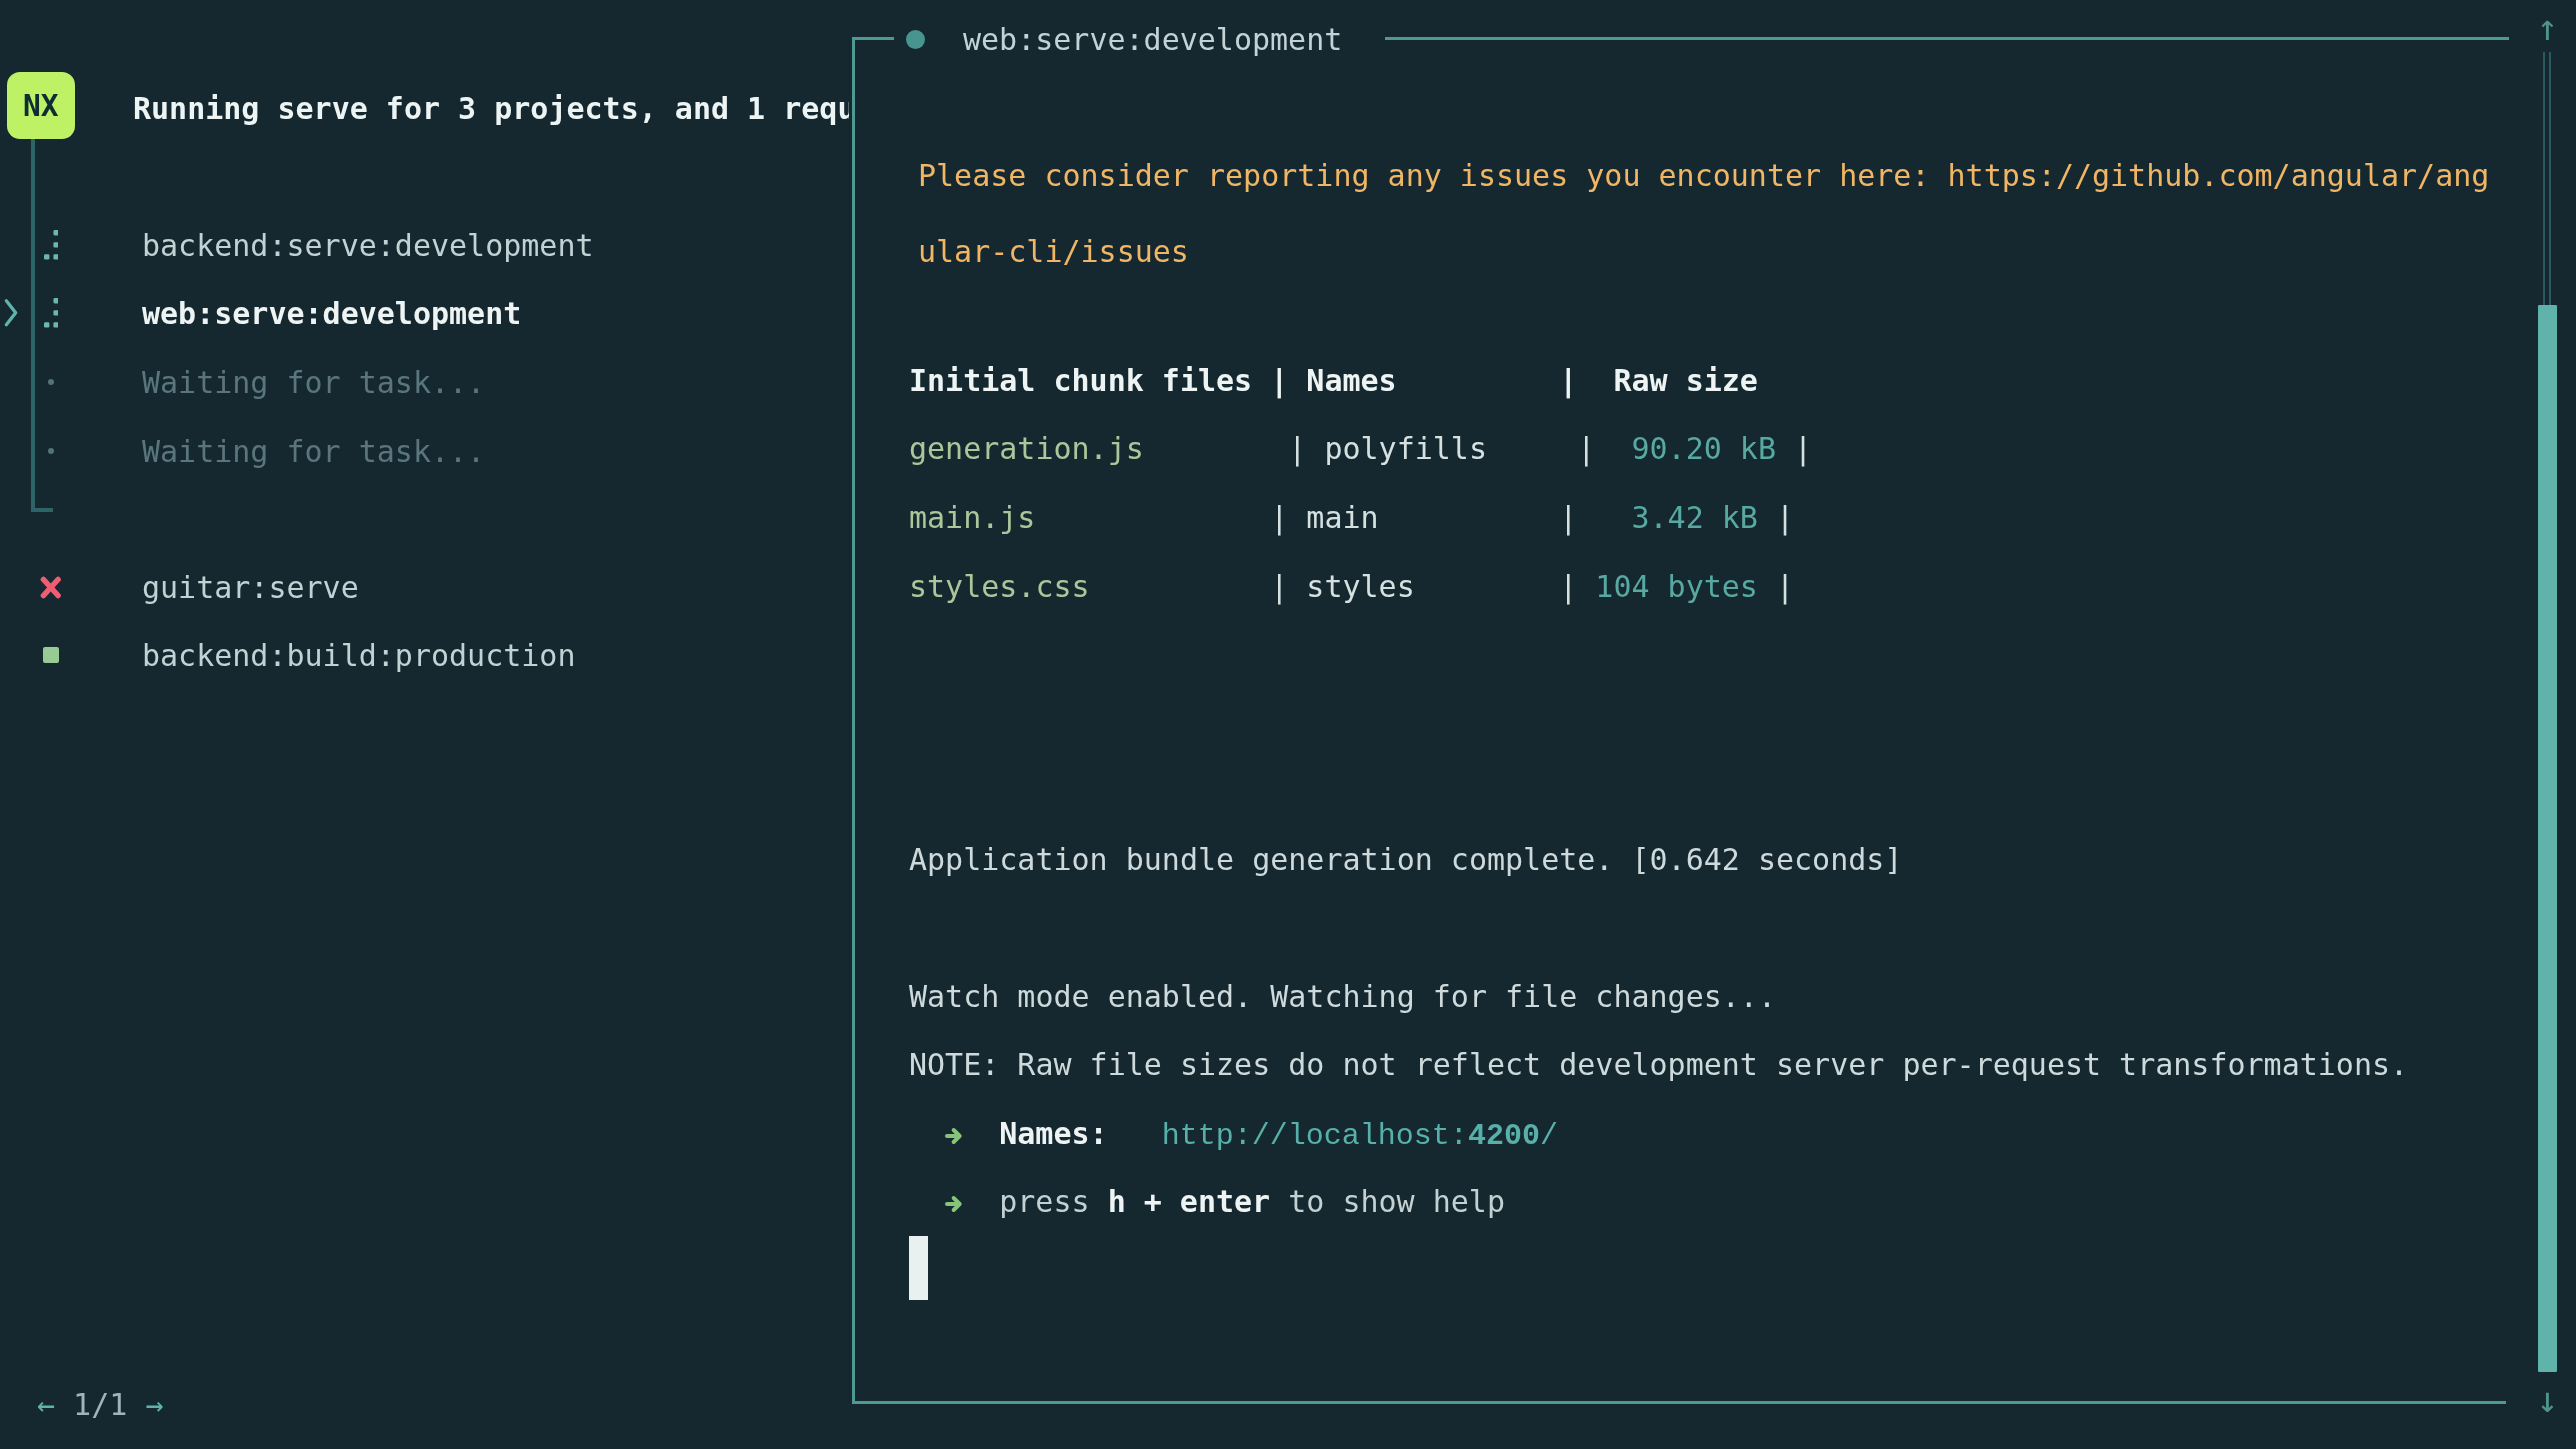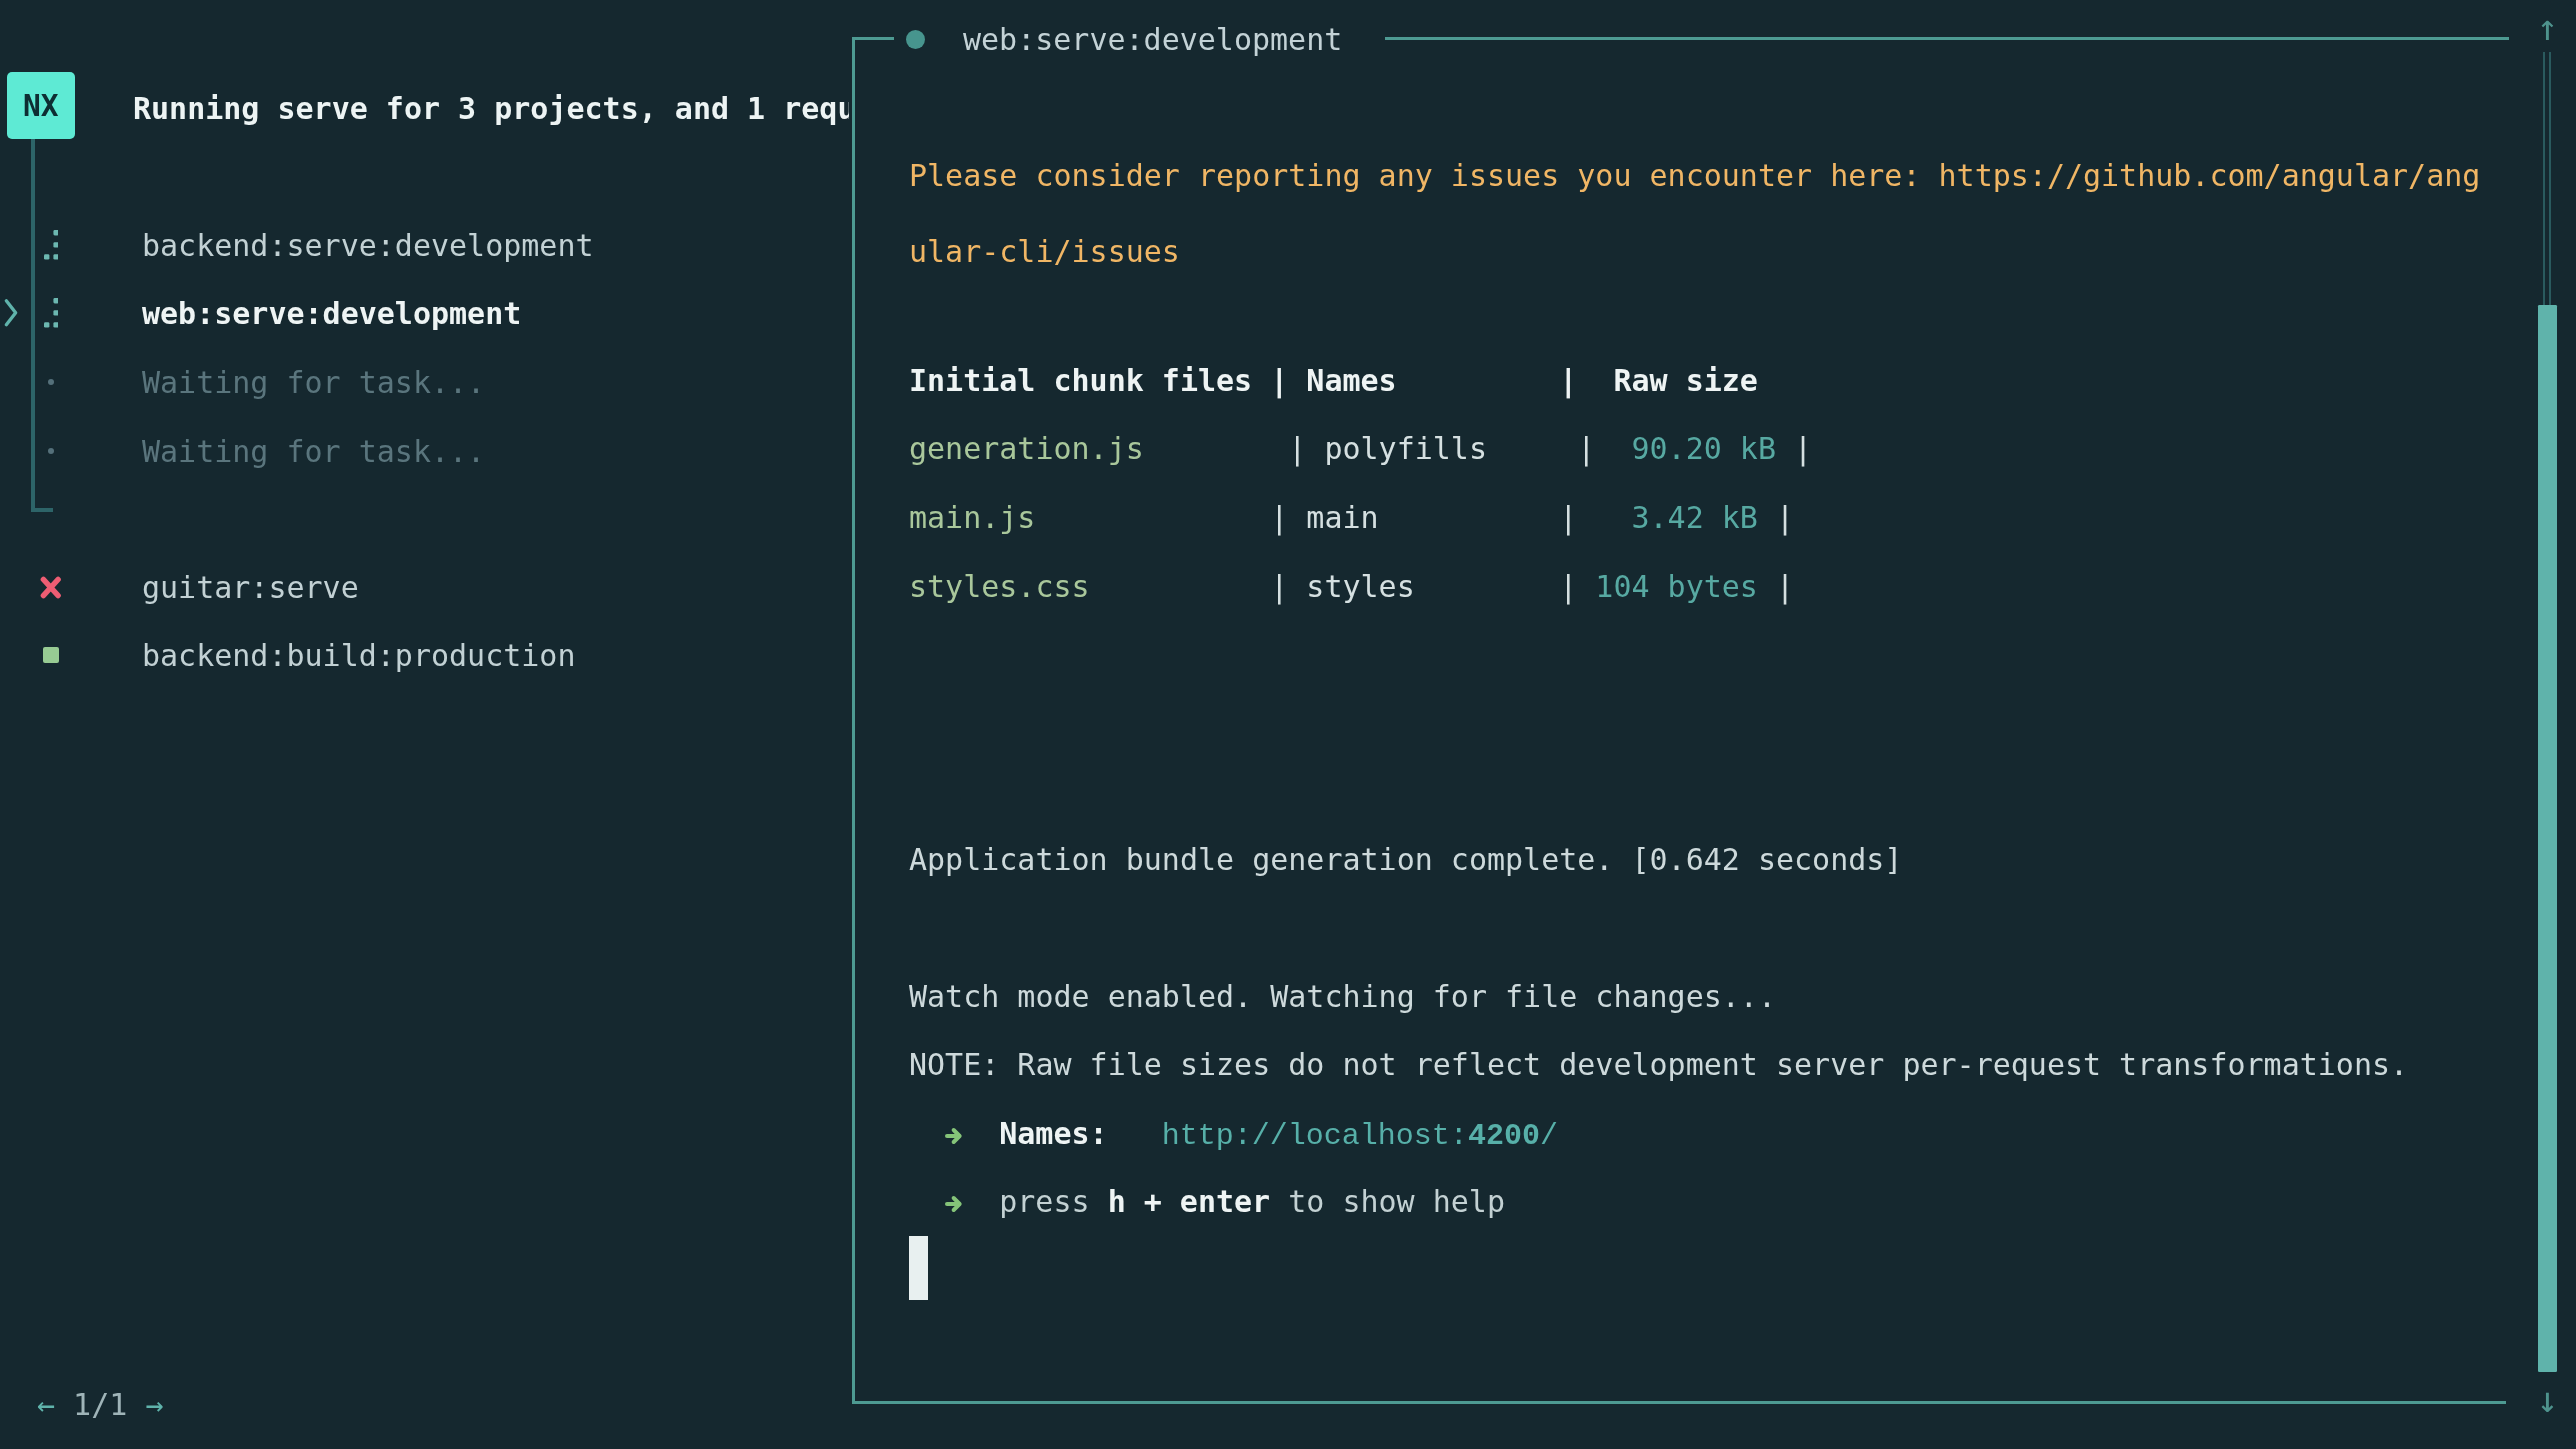--- a/index.html
+++ b/index.html
@@ -1,21 +1,21 @@
 <!DOCTYPE html>
 <html style="font-size:10.7px"><head>
 <meta charset="utf-8">
 <style>
   html,body{margin:0;padding:0;width:2576px;height:1449px;overflow:hidden;}
   body{background:#15282f;font-family:"DejaVu Sans Mono","Liberation Mono",monospace;font-size:30px;color:#cdd9db;}
   .screen{position:absolute;inset:0;}
 
   
-  .badge{position:absolute;left:6.7px;top:72px;width:68px;height:67px;background:#5eead4;color:#0e2e33;
-         font-weight:bold;font-size:29.5px;display:flex;align-items:center;justify-content:center;border-radius:5px;}
+  .badge{position:absolute;left:6.7px;top:72px;width:68px;height:67px;background:#bef264;color:#0e2e33;
+         font-weight:bold;font-size:29.5px;display:flex;align-items:center;justify-content:center;border-radius:13px;}
   .app-title{position:absolute;left:133px;top:75px;width:716px;height:68px;line-height:68px;
          font-weight:bold;color:#edf4f4;white-space:pre;overflow:hidden;}
   .tree-line{position:absolute;left:31px;top:139px;width:4px;height:373px;background:#2d6468;}
   .tree-foot{position:absolute;left:31px;top:508px;width:21.5px;height:4px;background:#2d6468;}
 
   .trow{position:absolute;left:0;width:845px;height:68px;display:flex;align-items:center;}
   .ticon{position:absolute;left:31px;width:40px;height:68px;display:flex;align-items:center;justify-content:center;}
   .tlabel{position:absolute;left:142px;white-space:pre;color:#c2d1d4;}
   .trow.sel .tlabel{color:#eef4f4;font-weight:bold;}
   .trow.dim .tlabel{color:#5a757d;}
@@ -31,21 +31,21 @@
   
   .panel{position:absolute;left:852px;top:37px;width:1654px;height:1367px;
          border-left:3.4px solid #4d9a92;border-bottom:3.4px solid #4d9a92;box-sizing:border-box;}
   .tb{position:absolute;top:37px;height:3.4px;background:#4d9a92;}
   .tb1{left:852px;width:42px;}
   .tb2{left:1385px;width:1124px;}
   .hdr-dot{position:absolute;left:906px;top:29.5px;width:19px;height:19px;border-radius:50%;background:#47958e;}
   .hdr-label{position:absolute;left:963px;top:21.5px;height:35px;line-height:35px;color:#c3d2d6;white-space:pre;}
 
   .line{position:absolute;left:54px;height:68px;line-height:68px;white-space:pre;color:#cdd9db;}
-  .c-orange{color:#f0b665;}
+  .c-orange{color:#f0b665;margin-left:9px;}
   .c-bold{color:#eef4f4;font-weight:bold;}
   .c-file{color:#a9c79b;}
   .c-txt{color:#d5e0e1;}
   .c-size{color:#57a9a2;}
   .c-url{color:#57b0a9;text-decoration:none;font-family:Liberation Mono, monospace;}
   .c-url-b{font-weight:bold;}
   .c-grey{color:#c3d1d3;}
   .icon-sp{display:inline-block;width:18px;}
   .icon-sp svg{vertical-align:middle;}
   .cursor{position:absolute;left:54px;top:1199px;width:19px;height:64px;background:#e8f0f0;}

